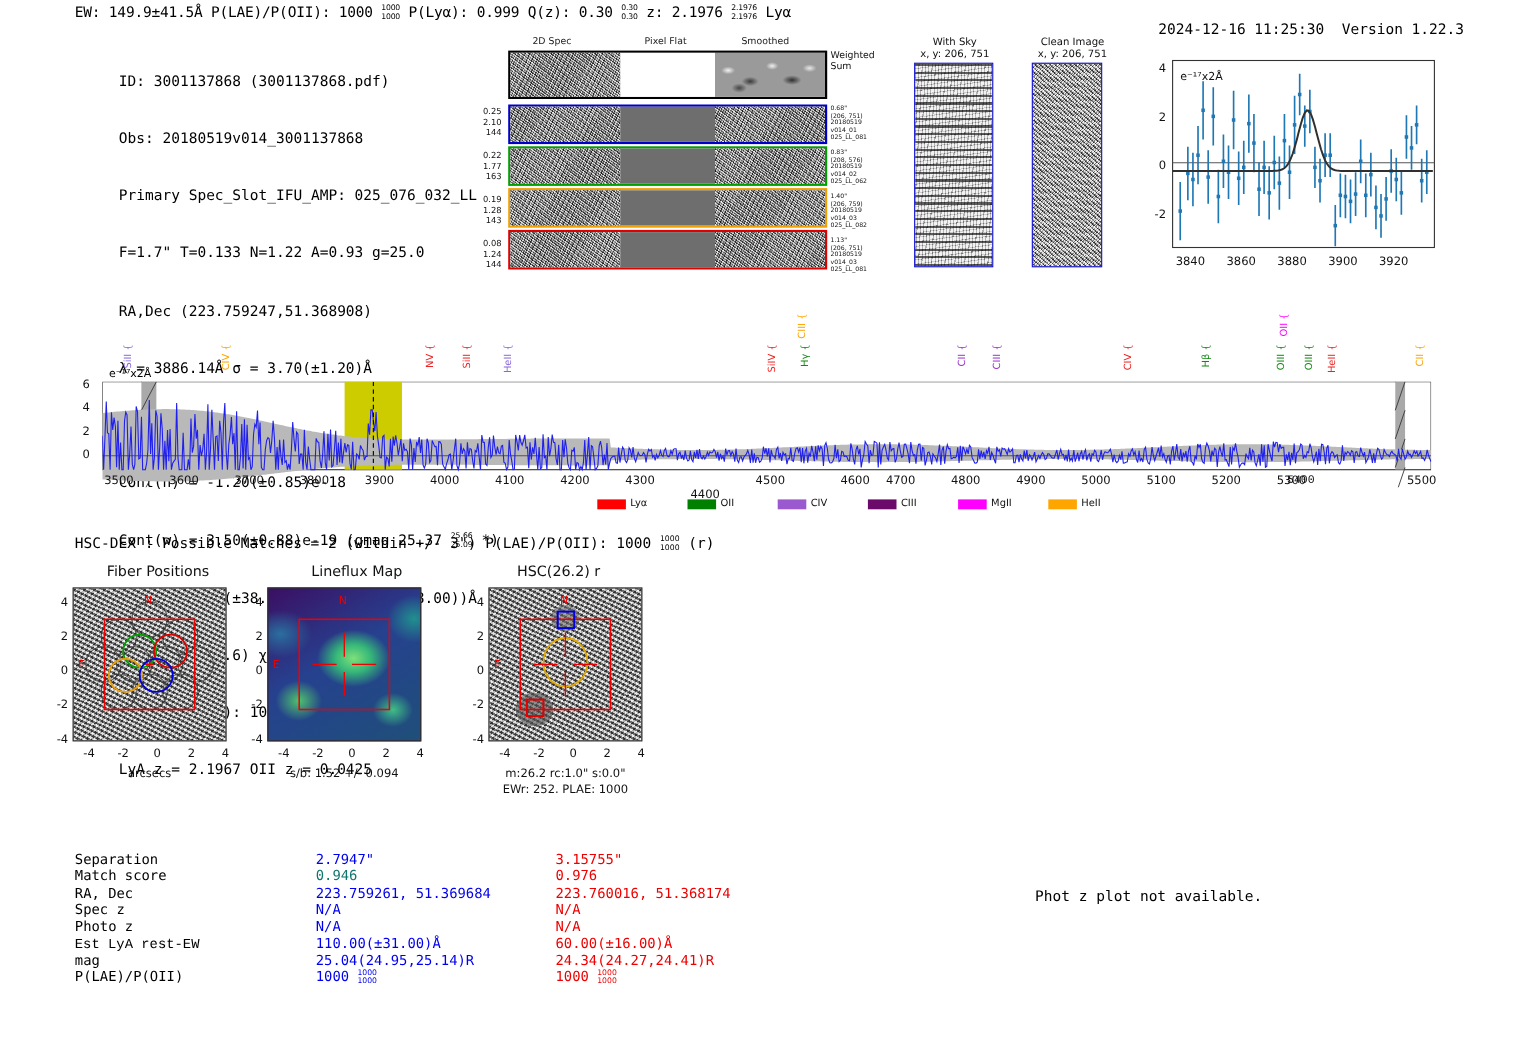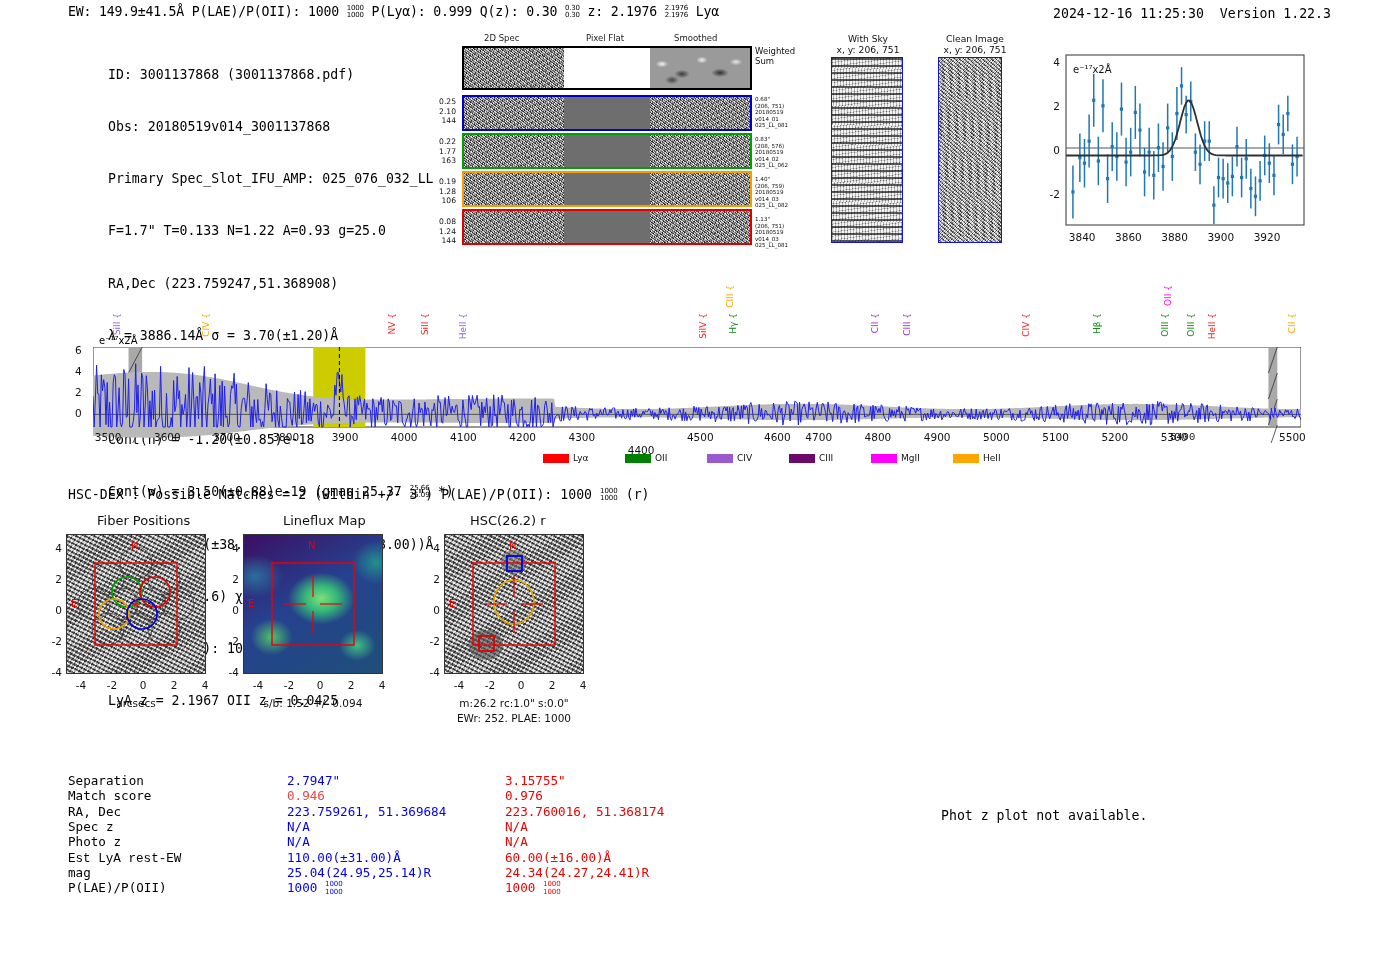--- a/index.html
+++ b/index.html
@@ -13,21 +13,21 @@
   .abs { position:absolute; }
   sup.frac, .fracbox {
     display:inline-block; vertical-align:middle;
     font-size:7px; line-height:7.5px; text-align:left;
     font-family:"DejaVu Sans", sans-serif;
   }
   .fracbox span { display:block; }
 
   
   #hdr-line { left:68px; top:4px; font-size:13.2px; letter-spacing:-0.2px; white-space:nowrap; }
-  #hdr-date { left:1053px; top:6px; font-size:13.2px; white-space:nowrap; }
+  #hdr-date { left:1053px; top:20px; font-size:13.2px; white-space:nowrap; }
 
   
   #info { left:68px; top:31px; font-size:13.2px; line-height:17.4px; white-space:pre; }
   #info .row { white-space:nowrap; height:17.4px;margin-left:40px; }
 
   
   #specpanel { left:462px; top:33px; width:290px; }
   .sp-head { position:relative; height:13px; font-family:"DejaVu Sans",sans-serif; font-size:8.5px; color:#222; }
   .sp-head span { position:absolute; }
   .spec-strip { position:relative; width:290px; display:flex; }
@@ -185,21 +185,21 @@
       <div>144</div>
     </div>
     <div class="nums" style="left:-46px; top:42px; width:40px;">
       <div>0.22</div>
       <div>1.77</div>
       <div>163</div>
     </div>
     <div class="nums" style="left:-46px; top:82px; width:40px;">
       <div>0.19</div>
       <div>1.28</div>
-      <div>106</div>
+      <div>143</div>
     </div>
     <div class="nums" style="left:-46px; top:122px;width:40px;">
       <div>0.08</div>
       <div>1.24</div>
       <div>144</div>
     </div>
 
     <div class="lblock" style="left:293px; top:1px;">
       <div>0.68"</div>
       <div>(206, 751)</div>
@@ -560,21 +560,21 @@
     <div class="tick-lbl" style="left:574px; top:679px; width:18px; text-align:center;">4</div>
     <div class="sub-lbl" style="left:434px; top:697px; width:160px;">m:26.2 rc:1.0"  s:0.0"</div>
     <div class="sub-lbl" style="left:434px; top:712px; width:160px;">EWr: 252. PLAE: 1000</div>
   </div>
 
 <div id="mtable" class="mono">
     <div class="lab" style="top:0px;">Separation</div>
     <div class="c1" style="top:0px; color:#0000ee;">2.7947"</div>
     <div class="c2" style="top:0px; color:#ee0000;">3.15755"</div>
     <div class="lab" style="top:15.3px;">Match score</div>
-    <div class="c1" style="top:15.3px; color:#ef4444;">0.946</div>
+    <div class="c1" style="top:15.3px; color:#0f766e;">0.946</div>
     <div class="c2" style="top:15.3px; color:#ee0000;">0.976</div>
     <div class="lab" style="top:30.6px;">RA, Dec</div>
     <div class="c1" style="top:30.6px; color:#0000ee;">223.759261, 51.369684</div>
     <div class="c2" style="top:30.6px; color:#ee0000;">223.760016, 51.368174</div>
     <div class="lab" style="top:45.900000000000006px;">Spec z</div>
     <div class="c1" style="top:45.900000000000006px; color:#0000ee;">N/A</div>
     <div class="c2" style="top:45.900000000000006px; color:#ee0000;">N/A</div>
     <div class="lab" style="top:61.2px;">Photo z</div>
     <div class="c1" style="top:61.2px; color:#0000ee;">N/A</div>
     <div class="c2" style="top:61.2px; color:#ee0000;">N/A</div>

